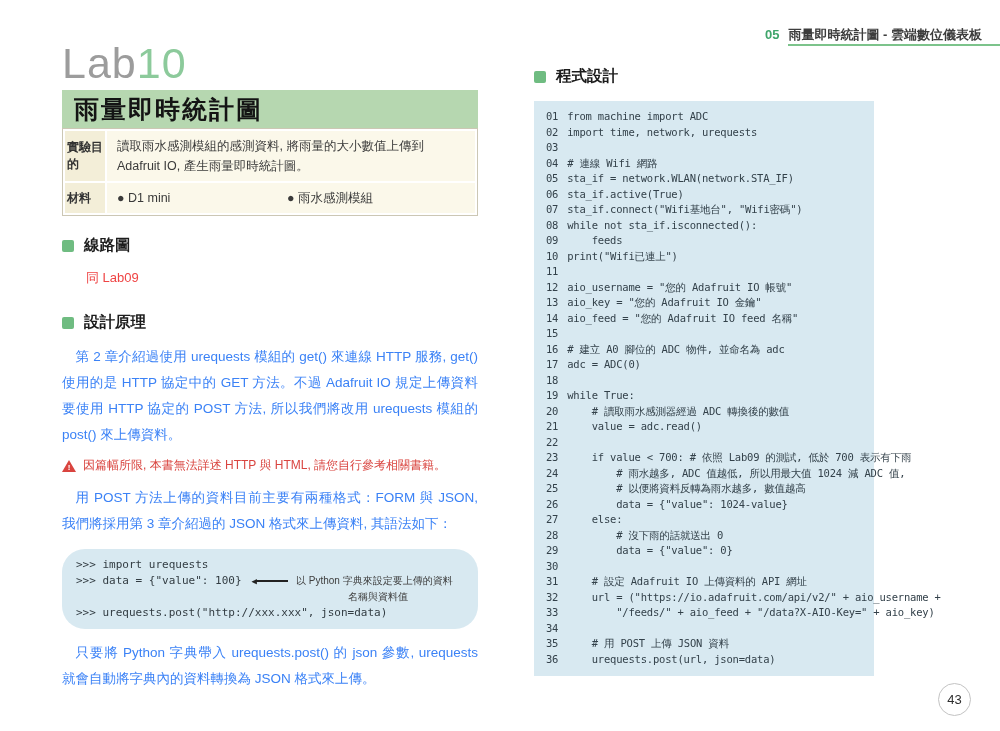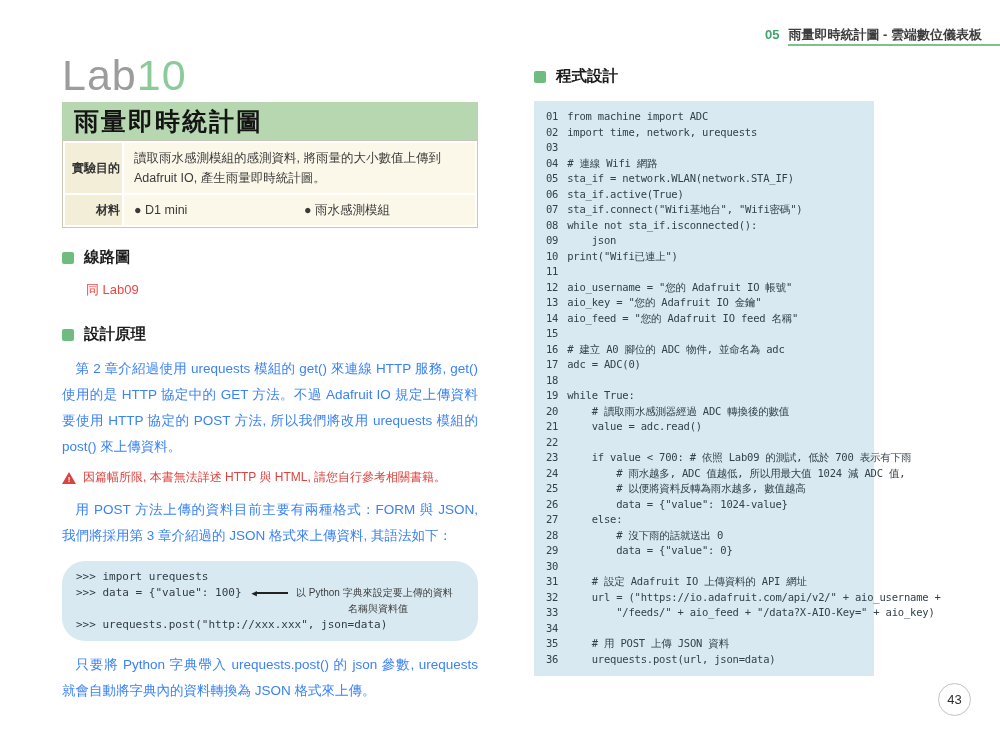--- a/index.html
+++ b/index.html
@@ -6,29 +6,29 @@
   html,body { background:#ffffff; }
   body { font-family:"Liberation Sans","DejaVu Sans",sans-serif; }
   .page { position:relative; width:1000px; height:731px; background:#fff; overflow:hidden; }
 
   
   .hdr { position:absolute; top:26px; right:18px; font-size:13px; font-weight:bold; color:#3d3d3d; white-space:nowrap; }
   .hdr .num { color:#3fa56b; margin-right:9px; }
   .hdr-rule { position:absolute; top:44px; right:0; width:212px; height:2px; background:#7cc38b; }
 
   
-  .left-col { position:absolute; left:62px; top:52px; width:416px; }
+  .left-col { position:absolute; left:62px; top:40px; width:416px; }
   .lab-line { font-size:43px; line-height:46px; font-weight:300; color:#9c9c9c; letter-spacing:1px; }
   .lab-line .lab-num { color:#8cca9b; }
   .banner { margin-top:4px; background:#b6d7b0; height:38px; line-height:38px; padding-left:12px;
             font-size:25px; font-weight:bold; color:#141414; letter-spacing:2px; }
   .tbl-wrap { border:1px solid #ccc7b4; background:#fff; }
   table.info { width:100%; border-collapse:separate; border-spacing:2px; }
   table.info td { vertical-align:middle; }
-  td.lbl { width:57px; background:#f3eed8; text-align:right; font-size:12px; font-weight:bold; color:#333; padding:4px 2px; }
+  td.lbl { width:40px; background:#f3eed8; text-align:left; font-size:12px; font-weight:bold; color:#333; padding:4px 2px; }
   td.val { background:#fbf8ea; font-size:12.5px; color:#3a3a3a; padding:5px 10px; line-height:1.6;margin-top:32px; }
   .mat { display:inline-block; }
   .mat.first { width:170px; }
 
   .sec-h { display:flex; align-items:center; gap:10px; font-size:15.5px; font-weight:bold; color:#1c1c1c; }
   .sq { width:12px; height:12px; background:#6fbc81; border-radius:2px; flex:0 0 auto; }
 
   .circuit-h { margin-top:19px; }
   .circuit-body { margin:13px 0 0 24px; font-size:13px; color:#ef4444; }
   .principle-h { margin-top:25px; }
@@ -171,21 +171,21 @@
         <div class="cl">
           <span class="ln">07</span>
           <span class="ct">sta_if.connect("Wifi基地台", "Wifi密碼")</span>
         </div>
         <div class="cl">
           <span class="ln">08</span>
           <span class="ct">while not sta_if.isconnected():</span>
         </div>
         <div class="cl">
           <span class="ln">09</span>
-          <span class="ct">    json</span>
+          <span class="ct">    feeds</span>
         </div>
         <div class="cl">
           <span class="ln">10</span>
           <span class="ct">print("Wifi已連上")</span>
         </div>
         <div class="cl">
           <span class="ln">11</span>
           <span class="ct"></span>
         </div>
         <div class="cl">

